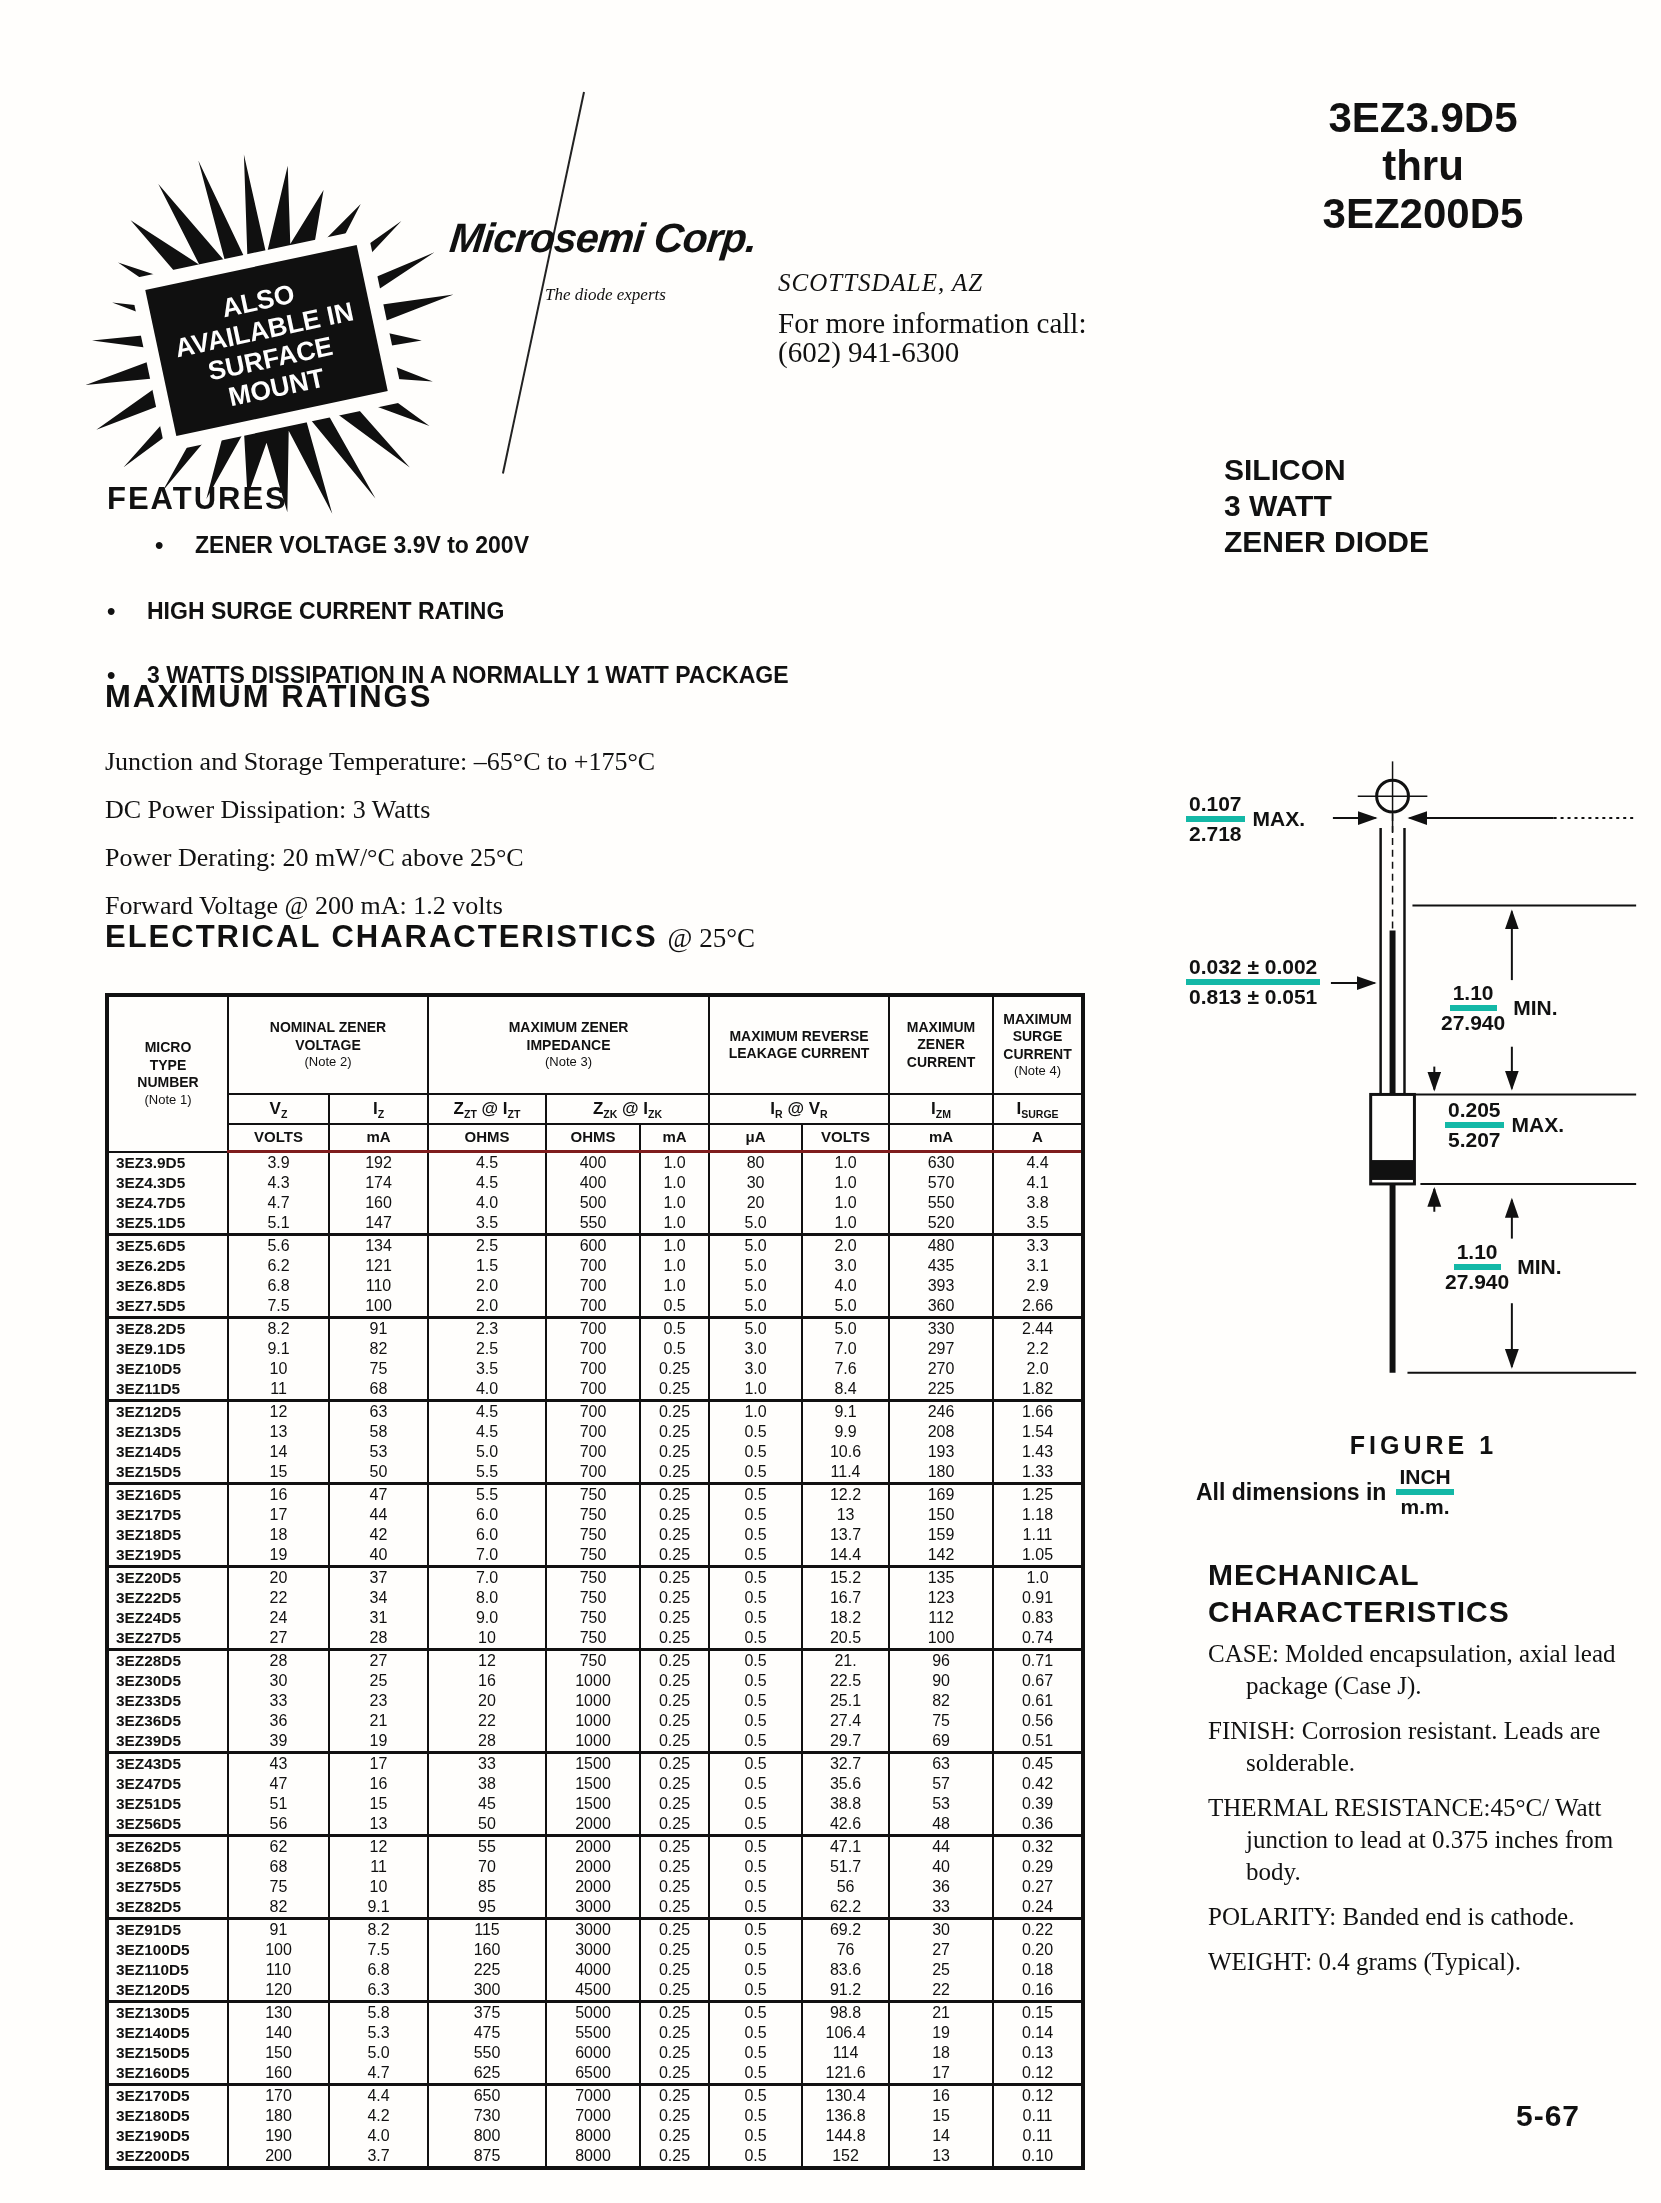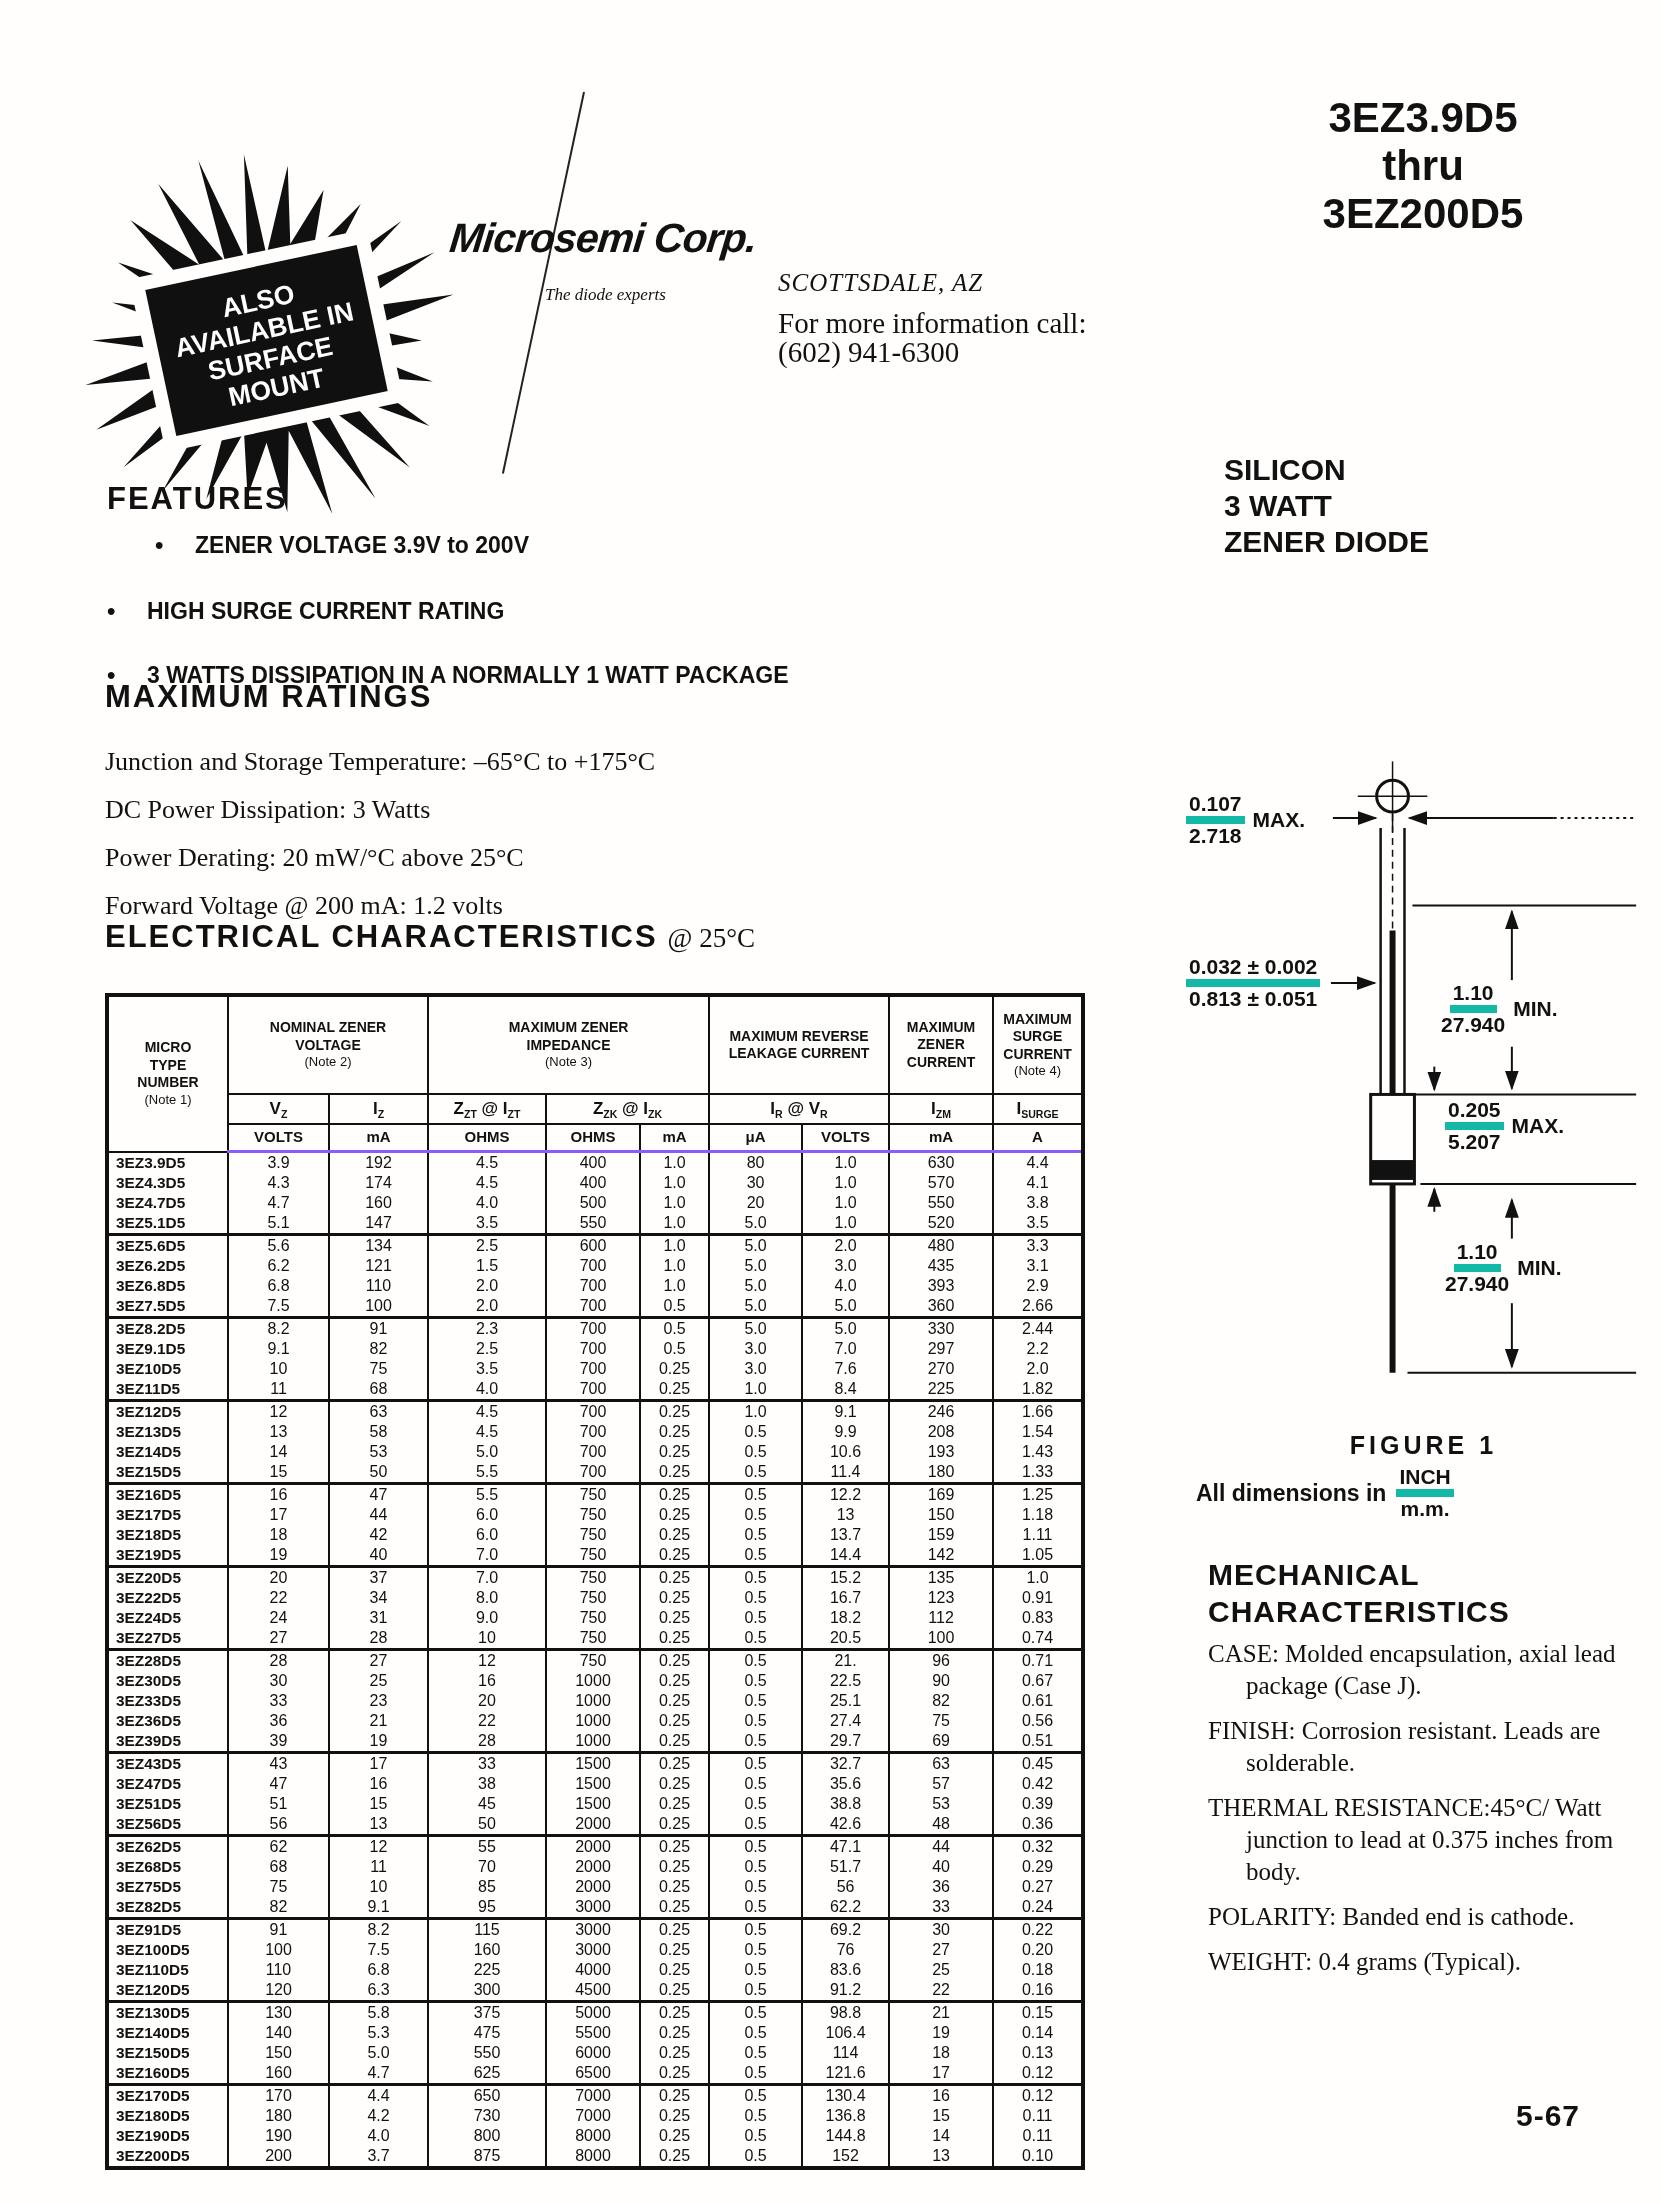--- a/index.html
+++ b/index.html
@@ -35,32 +35,32 @@
   .elec-h .suffix{font-family:"Liberation Serif",serif;font-weight:normal;font-size:27px;
                   letter-spacing:0;margin-left:10px;}
 
   
   .etable{position:absolute;left:105px;top:993px;width:975px;border-collapse:collapse;
           table-layout:fixed;border:4px solid #111;}
   .etable th,.etable td{border:2px solid #111;text-align:center;padding:0 2px;}
   .etable thead th{font-size:14px;line-height:1.25;font-weight:bold;}
   .etable thead .note{font-weight:normal;font-size:13px;}
   .etable thead tr.symr th{font-size:17px;height:28px;}
-  .etable thead tr.unitr th{font-size:15px;height:25px;border-bottom:3px solid #8b5cf6;}
+  .etable thead tr.unitr th{font-size:15px;height:25px;border-bottom:3px solid #7f1d1d;}
   .etable thead tr:first-child th{height:96px;vertical-align:middle;}
   .etable tbody td{border-top:none;border-bottom:none;height:20px;font-size:16px;line-height:20px;
                    padding:0;}
   .etable tbody td.pn{text-align:left;padding-left:7px;font-weight:bold;font-size:15.4px;}
   .etable tbody tr.grp td{border-top:3px solid #111;}
 
   
   .fig-svg{left:1144px;top:756px;width:517px;height:657px;}
   .dim{display:flex;align-items:center;font-weight:bold;font-size:21px;}
   .frac{display:inline-flex;flex-direction:column;align-items:center;line-height:1.15;}
-  .frac .ftop{border-bottom:8px solid #14b8a6;padding:0 3px;}
+  .frac .ftop{border-bottom:6px solid #14b8a6;padding:0 3px;}
   .fsuf{margin-left:8px;}
   .figcap{left:1294px;top:1431px;width:259px;text-align:center;font-weight:bold;
           font-size:25px;letter-spacing:4px;}
   .dimnote{left:1196px;top:1465px;display:flex;align-items:center;font-weight:bold;font-size:23px;}
   .dimnote .frac{margin-left:10px;font-size:21px;}
 
   
   .mech-h{left:1208px;top:1556px;font-weight:bold;font-size:30px;line-height:37px;letter-spacing:1px;}
   .mech{left:1208px;top:1638px;width:454px;font-family:"Liberation Serif",serif;
         font-size:25px;line-height:1.28;}

